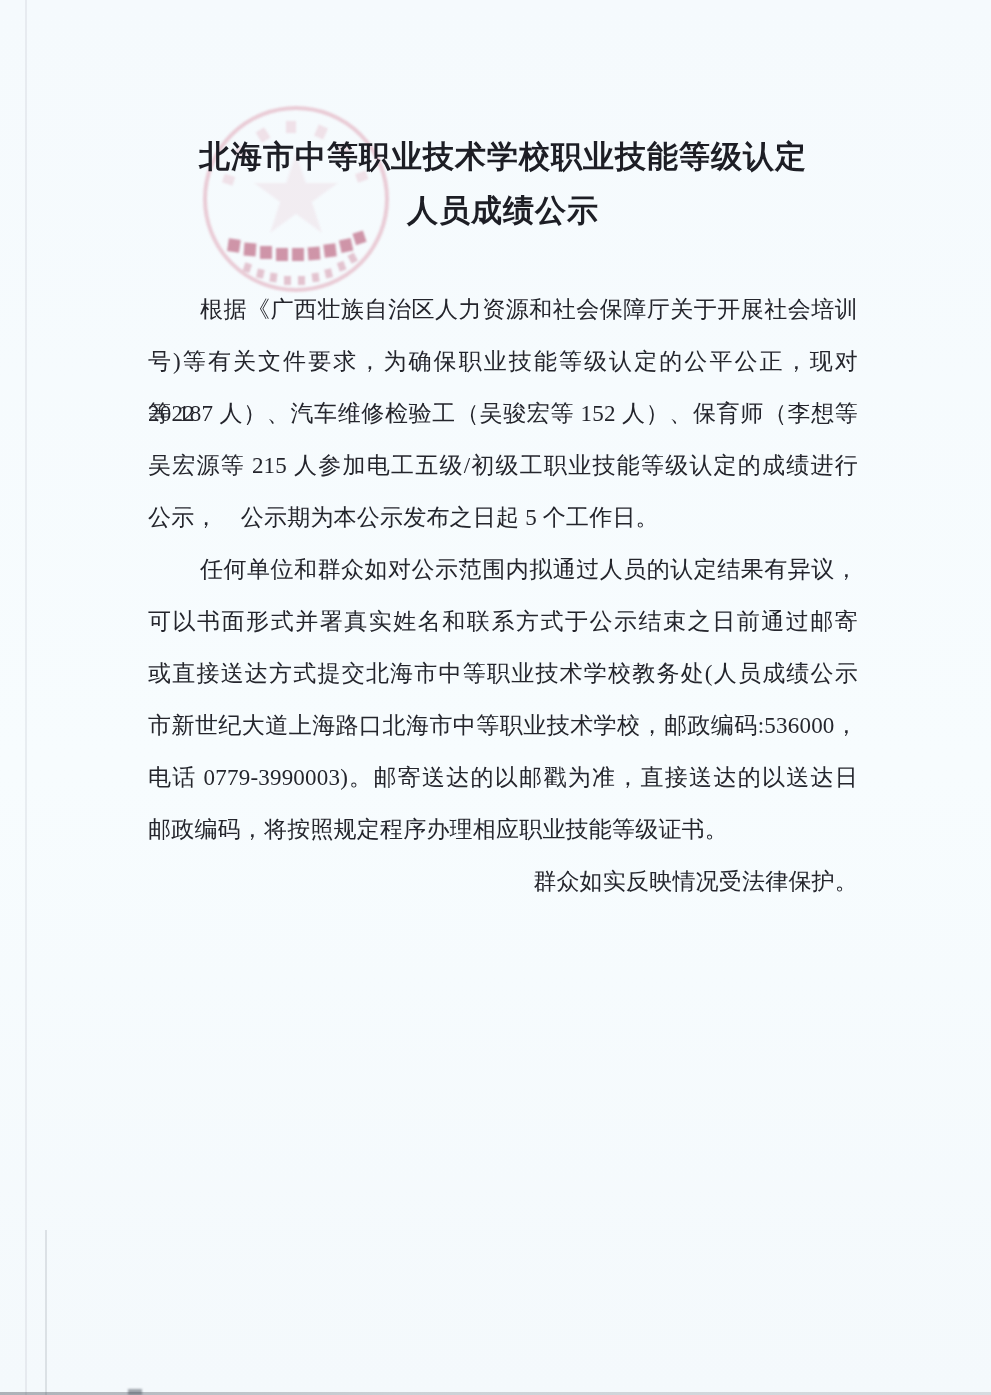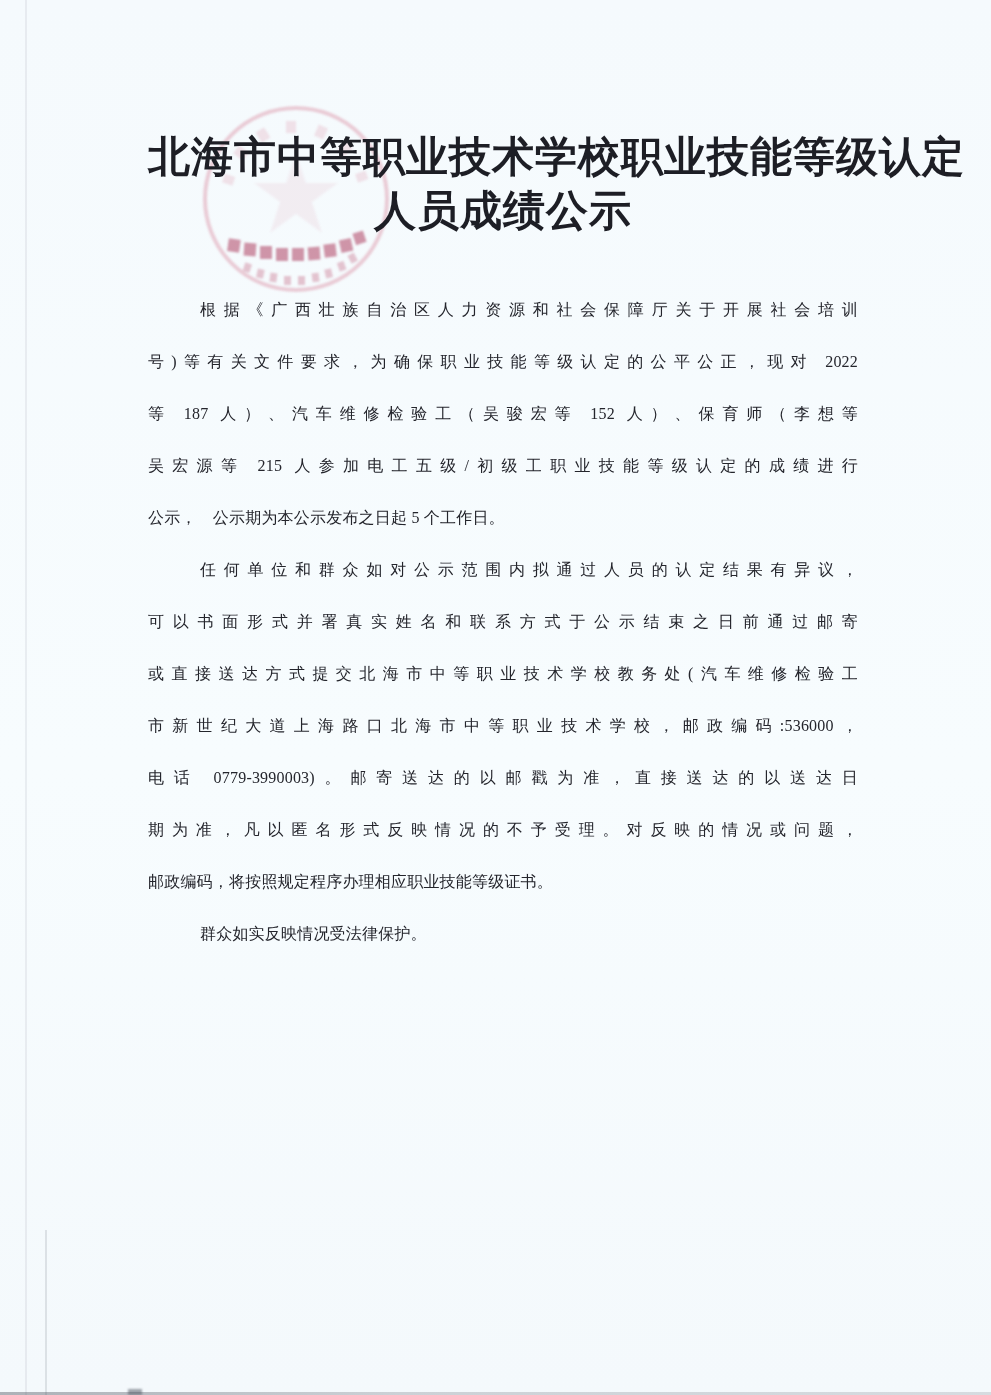--- a/index.html
+++ b/index.html
@@ -33,35 +33,35 @@
   .seal{
     position:absolute;left:200px;top:101px;width:192px;height:196px;
     filter:blur(1.1px);opacity:0.9;pointer-events:none;
   }
   
   .title-block{
     position:absolute;left:148px;top:130px;width:710px;text-align:center;
     color:#1d1e25;font-weight:bold;
   }
   .title-line{
-    height:54px;line-height:54px;font-size:42px;letter-spacing:1px;white-space:nowrap;
+    height:54px;line-height:54px;font-size:31px;letter-spacing:1px;white-space:nowrap;
   }
   
   .body-block{
     position:absolute;left:148px;top:284px;width:710px;color:#24252c;
   }
   .line{
-    height:52px;line-height:52px;font-size:16px;white-space:nowrap;
+    height:52px;line-height:52px;font-size:23px;white-space:nowrap;
     letter-spacing:0.2px;
   }
   .line.fill{
     white-space:normal;text-align:justify;text-align-last:justify;
     text-justify:inter-ideograph;
   }
-  .line.indent{text-indent:52px;}
+  .line.indent{text-indent:52px;text-align:right;}
 </style>
 </head>
 <body>
 
 <div class="page">
 
   <div class="streak-left"></div>
   <div class="streak-left2"></div>
   <div class="bottom-edge"></div>
   <div class="bottom-blob"></div>
@@ -112,21 +112,20 @@
   </div>
 
   <div class="body-block">
       <div class="line fill indent">根据《广西壮族自治区人力资源和社会保障厅关于开展社会培训</div>
       <div class="line fill">号)等有关文件要求，为确保职业技能等级认定的公平公正，现对 2022</div>
       <div class="line fill">等 187 人）、汽车维修检验工（吴骏宏等 152 人）、保育师（李想等</div>
       <div class="line fill">吴宏源等 215 人参加电工五级/初级工职业技能等级认定的成绩进行</div>
       <div class="line">公示，　公示期为本公示发布之日起 5 个工作日。</div>
       <div class="line fill indent">任何单位和群众如对公示范围内拟通过人员的认定结果有异议，</div>
       <div class="line fill">可以书面形式并署真实姓名和联系方式于公示结束之日前通过邮寄</div>
-      <div class="line fill">或直接送达方式提交北海市中等职业技术学校教务处(汽车维修检验工</div>
+      <div class="line fill">或直接送达方式提交北海市中等职业技术学校教务处(人员成绩公示</div>
       <div class="line fill">市新世纪大道上海路口北海市中等职业技术学校，邮政编码:536000，</div>
       <div class="line fill">电话 0779-3990003)。邮寄送达的以邮戳为准，直接送达的以送达日</div>
-      <div class="line fill">期为准，凡以匿名形式反映情况的不予受理。对反映的情况或问题，</div>
       <div class="line">邮政编码，将按照规定程序办理相应职业技能等级证书。</div>
       <div class="line indent">群众如实反映情况受法律保护。</div>
     </div>
 
 </div>
 
 </body></html>

